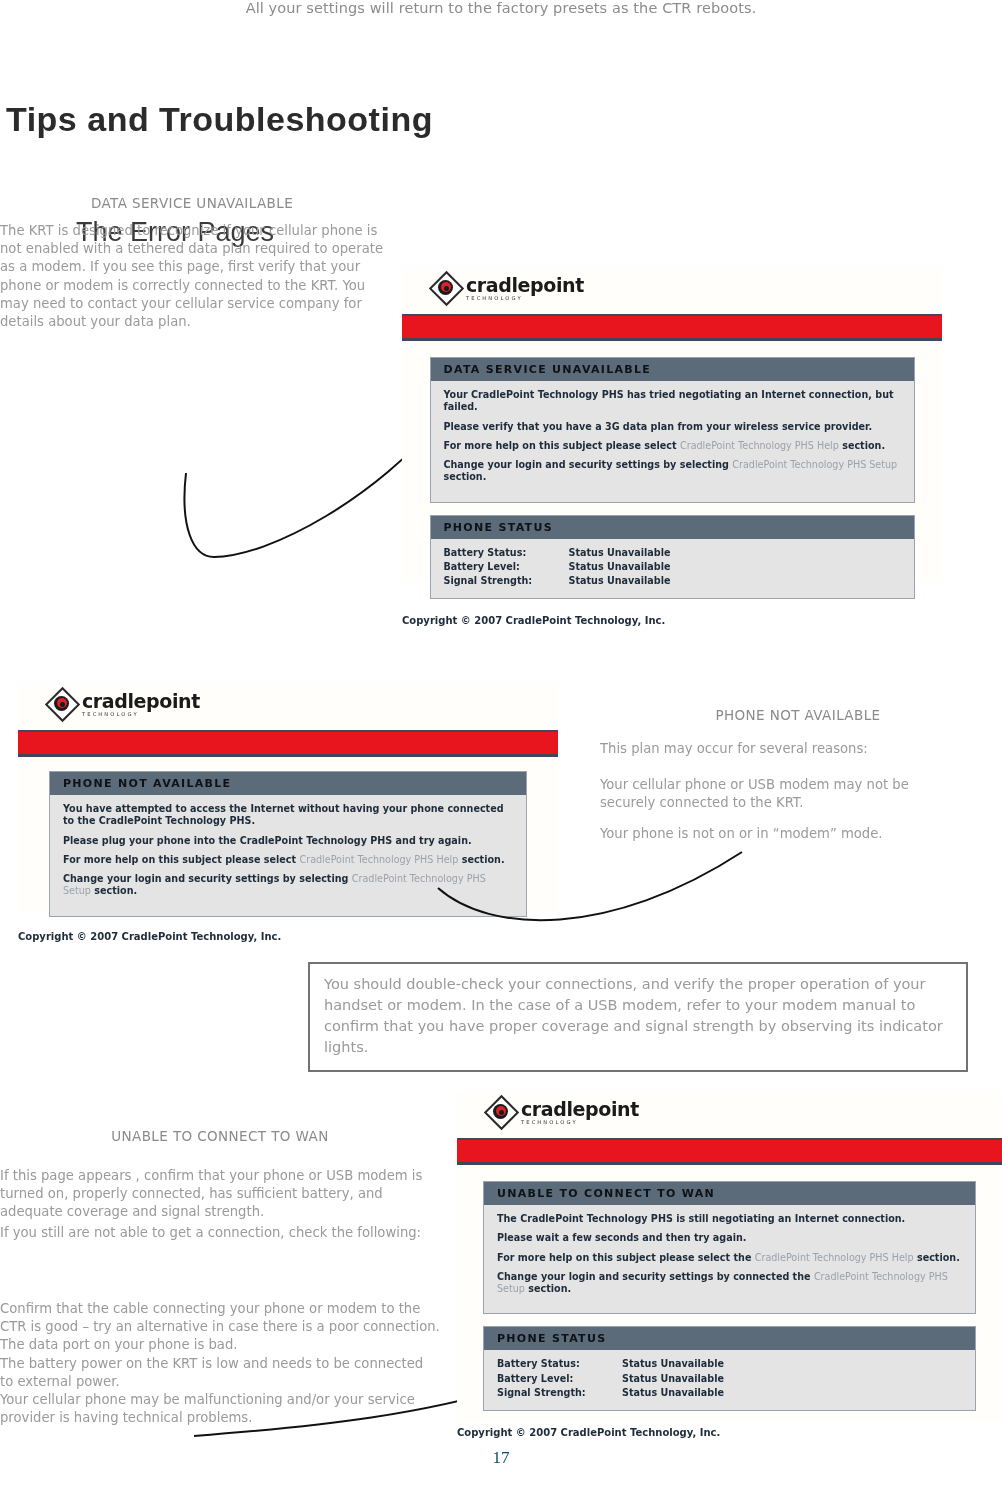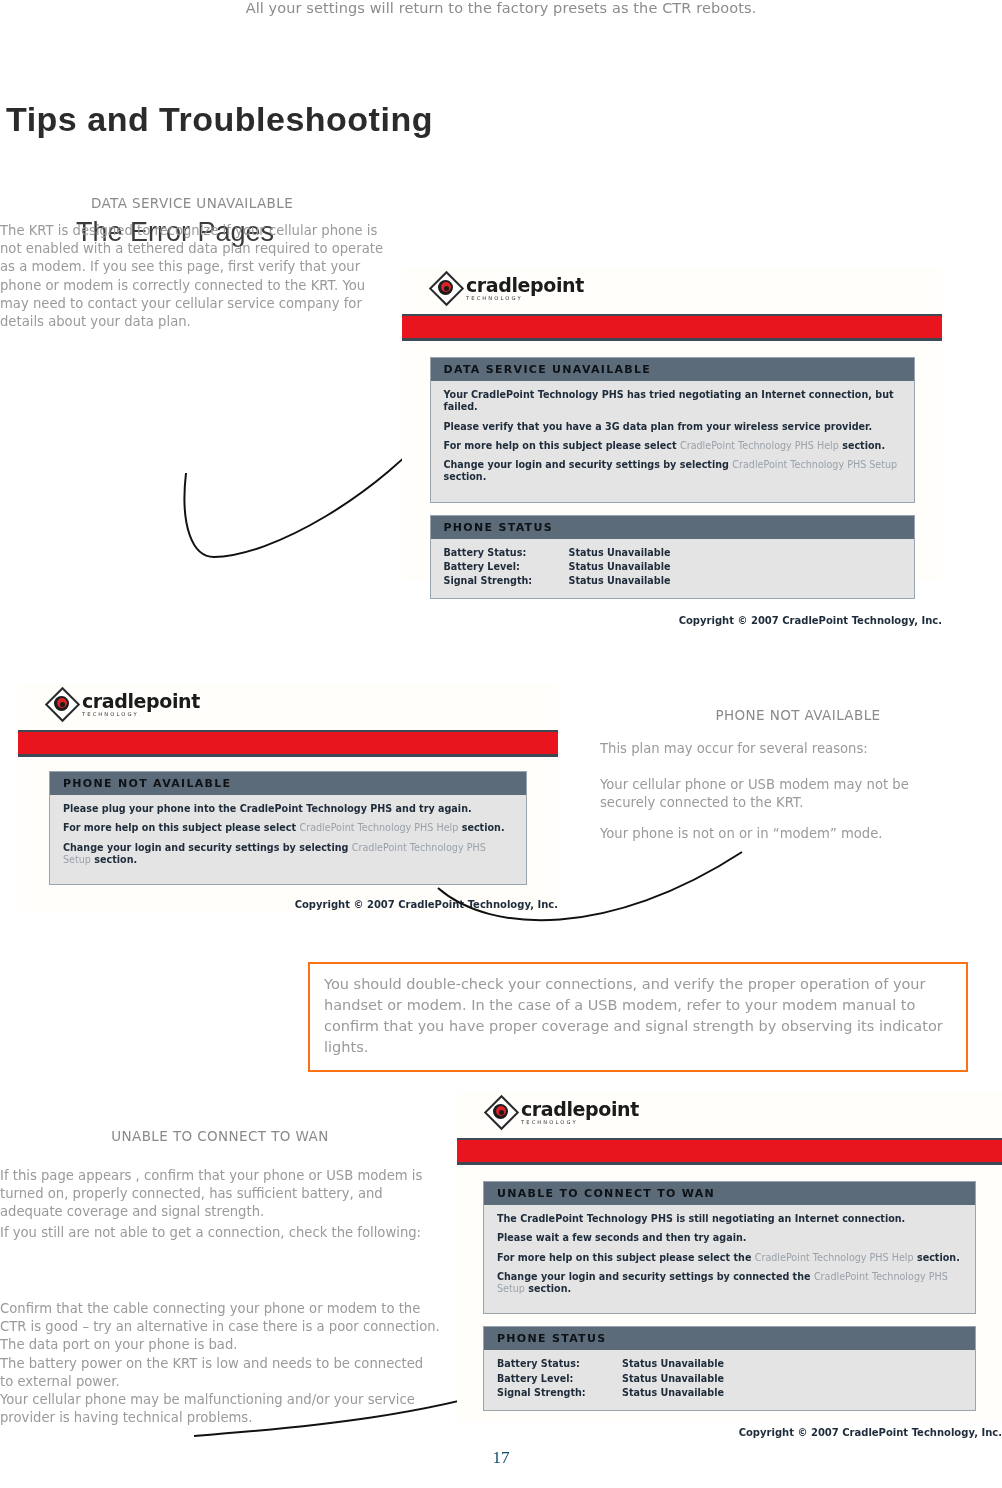--- a/index.html
+++ b/index.html
@@ -62,21 +62,21 @@
     font-size: 13.2px;
     color: #9a9a9a;
     line-height: 1.38;
     text-align: left;
   }
 
   
   #callout-box {
     top: 962px; left: 308px;
     width: 660px;
-    border: 2px solid #f97316;
+    border: 2px solid #737373;
     box-sizing: border-box;
     padding: 10px 12px 12px 14px;
   }
   #callout-box .anno-body-left {
     font-size: 14.5px;
     line-height: 1.45;
     color: #9a9a9a;
   }
 
   
@@ -155,21 +155,21 @@
   }
   .status-row {
     display: flex;
     font-size: 9.6px;
     font-weight: bold;
     color: #1d2b3a;
     line-height: 1.5;
   }
   .status-label { width: 125px; }
   .copyright {
-    text-align: right;
+    text-align: left;
     font-size: 10px;
     font-weight: bold;
     color: #1d2b3a;
     padding-top: 16px;
   }
 
   
   .lm-diamond {
     position: absolute;
     left: 2px; top: 2px;
@@ -286,20 +286,21 @@
         <span class="logo-word">cradlepoint</span>
         <span class="logo-sub">TECHNOLOGY</span>
       </span>
     </div>
   </div>
   <div class="red-bar"></div>
 
   <div class="panel" style="width:478px;margin-top:14px;">
     <div class="panel-head">PHONE NOT AVAILABLE</div>
     <div class="panel-body">
+      <p><span>You have attempted to access the Internet without having your phone connected to the CradlePoint Technology PHS.</span></p>
       <p><span>Please plug your phone into the CradlePoint Technology PHS and try again.</span></p>
       <p><span>For more help on this subject please select </span><span class="lnk">CradlePoint Technology PHS Help</span><span> section.</span></p>
       <p><span>Change your login and security settings by selecting </span><span class="lnk">CradlePoint Technology PHS Setup</span><span> section.</span></p>
     </div>
   </div>
 
   <div class="copyright" style="padding-top:14px;">Copyright © 2007 CradlePoint Technology, Inc.</div>
 </div>
 
 <div class="abs anno-title" style="top:707px;left:600px;width:396px;">PHONE NOT AVAILABLE</div>

